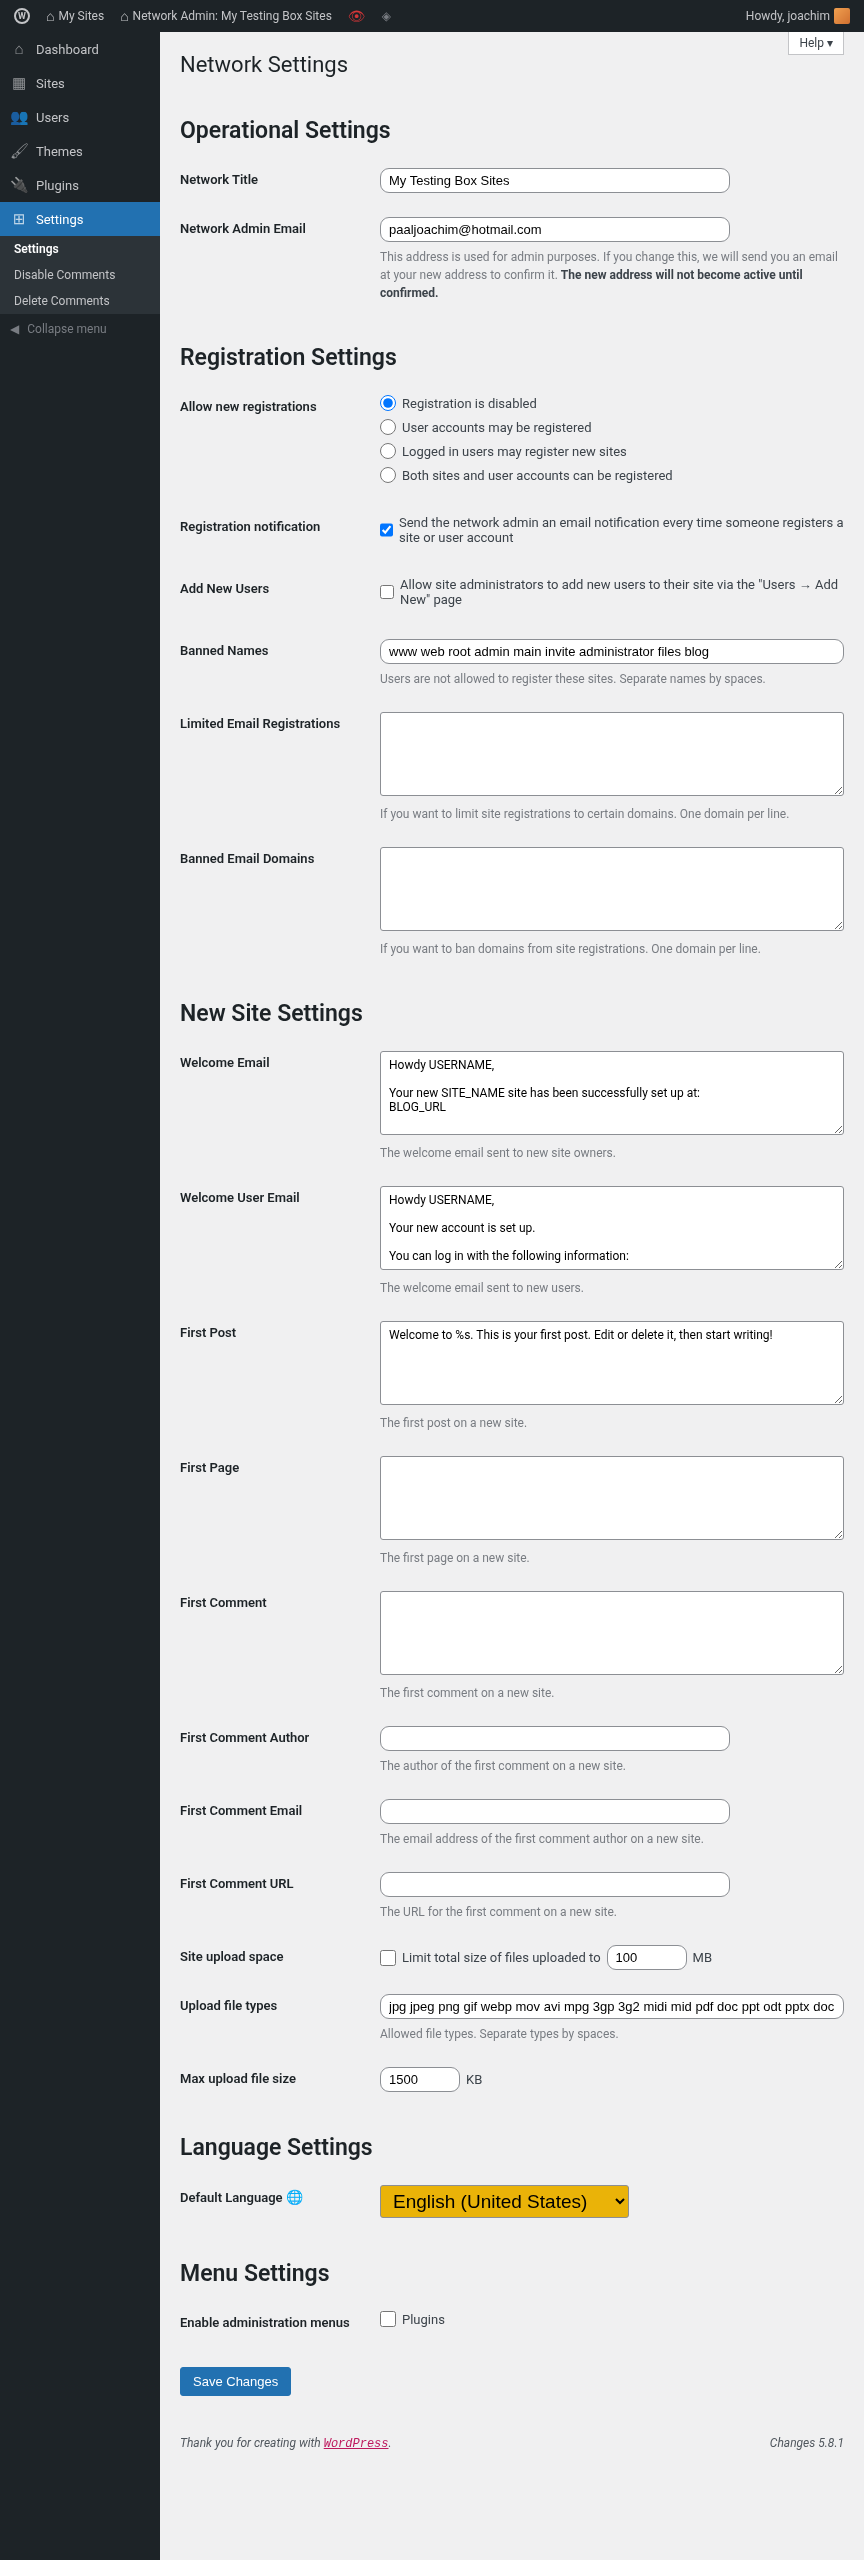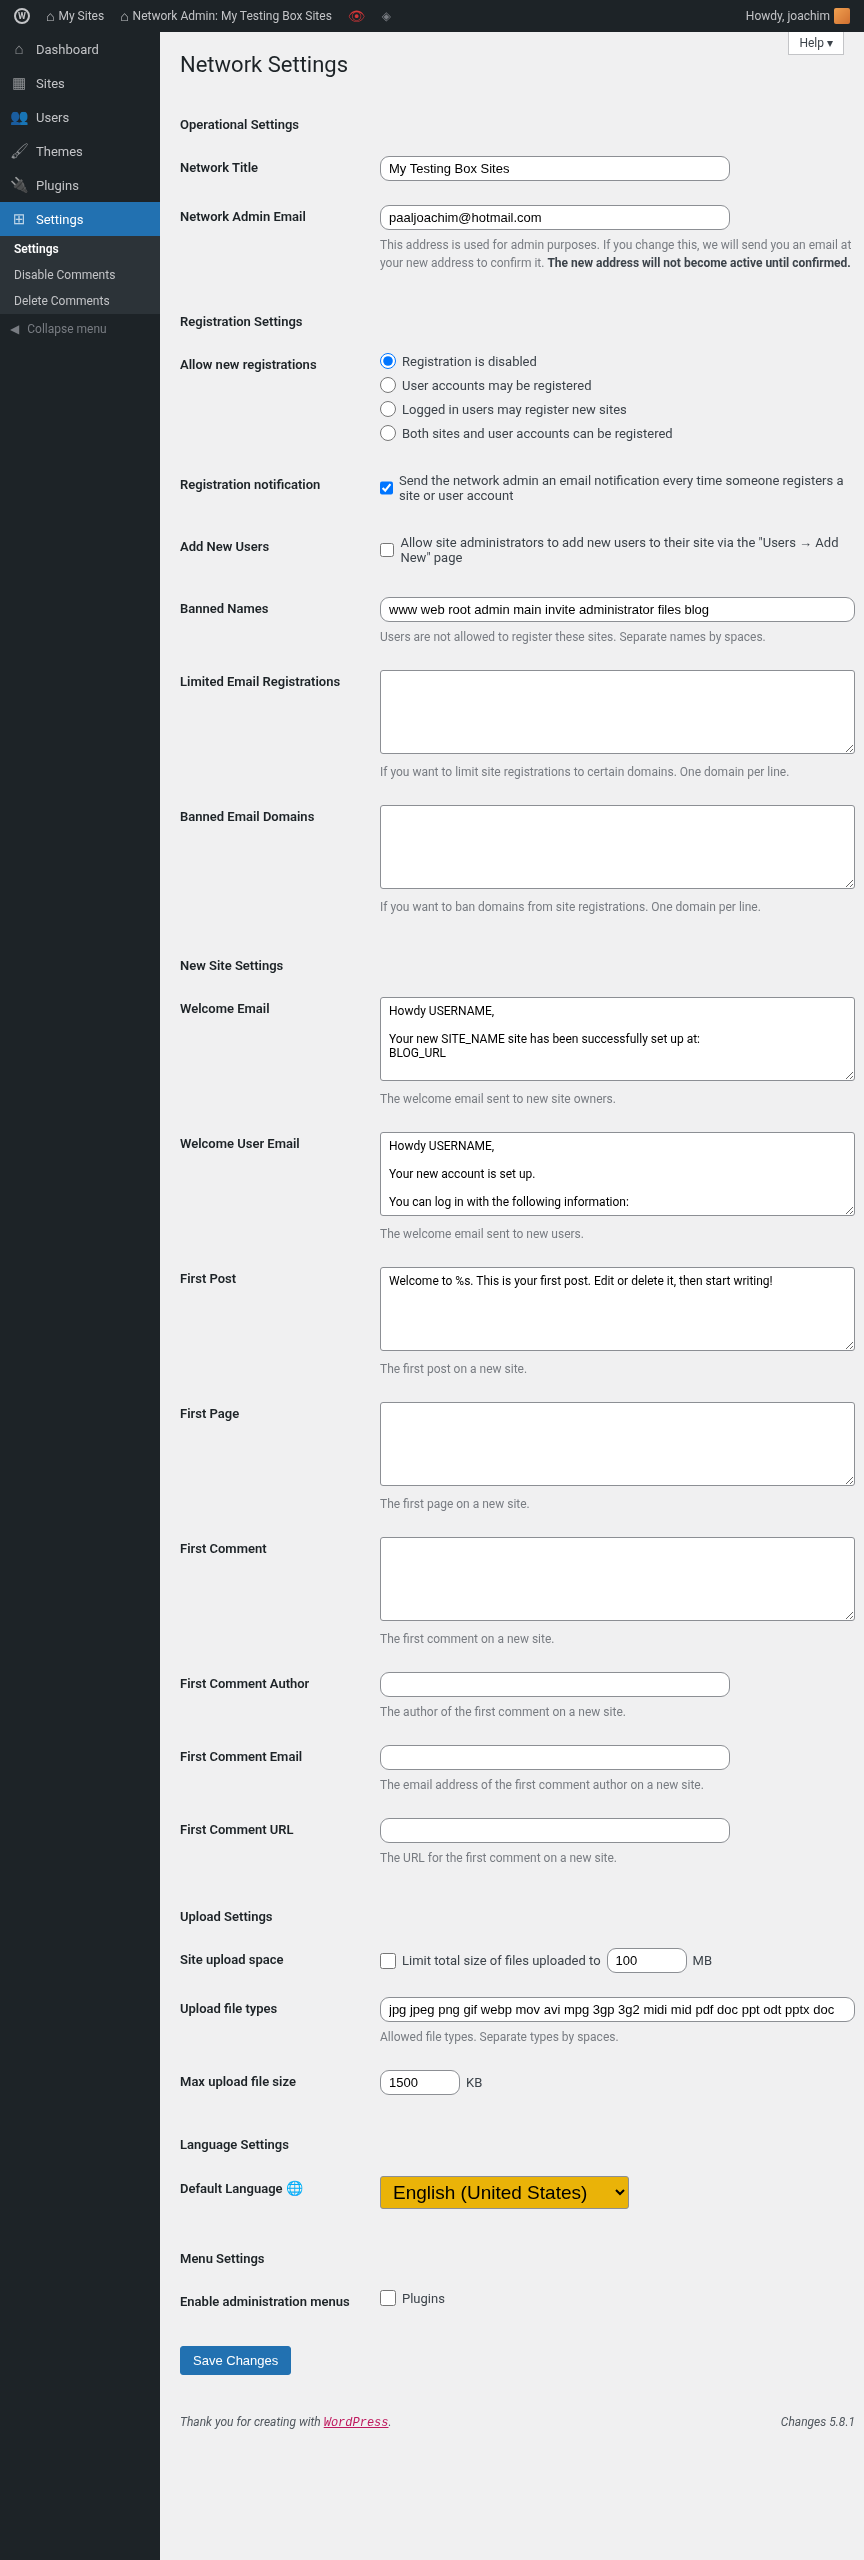--- a/index.html
+++ b/index.html
@@ -14,24 +14,24 @@
 .layout { display: flex; }
 .sidebar { width: 160px; background: #1d2327; min-height: calc(100vh - 32px); }
 .menu-item { display: flex; align-items: center; gap: 8px; padding: 8px 10px; color: #c3c4c7; font-size: 13px; cursor: pointer; position: relative; }
 .menu-item.active { background: #2271b1; color: #fff; }
 .menu-item.active::after { content: ''; position: absolute; right: -8px; top: 50%; transform: translateY(-50%); border: 8px solid transparent; border-right-color: #f0f0f1; }
 .menu-icon { width: 18px; text-align: center; font-size: 15px; opacity: 0.7; }
 .submenu { background: #2c3338; }
 .submenu-item { padding: 6px 10px 6px 14px; color: #c3c4c7; font-size: 12px; cursor: pointer; }
 .submenu-item.active { color: #fff; font-weight: 600; }
 .collapse { padding: 8px 10px; color: #787c82; font-size: 12px; display: flex; align-items: center; gap: 8px; cursor: pointer; }
-.content { flex: 1; padding: 0 9px 40px 20px; position: relative; }
+.content { flex: 1; padding: 0 20px 40px 20px; position: relative; }
 .help-tab { position: absolute; right: 20px; top: 0; background: #fff; border: 1px solid #c3c4c7; border-top: none; padding: 4px 10px; font-size: 12px; cursor: pointer; }
 h1 { font-size: 22px; font-weight: 400; color: #1d2327; padding: 20px 0 10px; }
-h2 { font-size: 13px; font-weight: 600; color: #1d2327; margin: 30px 0 12px; }
+h2 { font-size: 23px; font-weight: 600; color: #1d2327; margin: 30px 0 12px; }
 .form-row { display: flex; padding: 12px 0; }
 .form-label { width: 200px; font-weight: 600; font-size: 13px; padding-top: 4px; color: #1d2327; }
 .form-field { flex: 1; max-width: 560px; }
 input[type=text], input[type=email] { width: 350px; padding: 4px 8px; border: 1px solid #8c8f94; border-radius: 9px; font-size: 13px; background: #fff; }
 input.wide { width: 100%; max-width: 540px; }
 input.narrow { width: 80px; }
 textarea { width: 100%; max-width: 540px; padding: 6px 8px; border: 1px solid #8c8f94; border-radius: 3px; font-size: 12px; font-family: inherit; resize: vertical; }
 .desc { color: #787c82; font-size: 12px; margin-top: 6px; line-height: 1.5; }
 .desc strong { color: #3c434a; }
 .radio-group label, .check-label { display: flex; align-items: center; gap: 6px; margin-bottom: 8px; font-size: 13px; }
@@ -265,21 +265,20 @@
     </div>
 
     <div class="form-row">
       <div class="form-label">First Comment URL</div>
       <div class="form-field">
         <input type="text" style="">
         <p class="desc">The URL for the first comment on a new site.</p>
       </div>
     </div>
 
-    <h2>Upload Settings</h2>
 
     <div class="form-row">
       <div class="form-label">Site upload space</div>
       <div class="form-field inline-field">
         <label class="check-label" style="margin-bottom:0">
             <input type="checkbox" style="">
             <span>Limit total size of files uploaded to</span>
           </label>
         <input type="text" class="narrow" value="100" style="">
         <span>MB</span>

